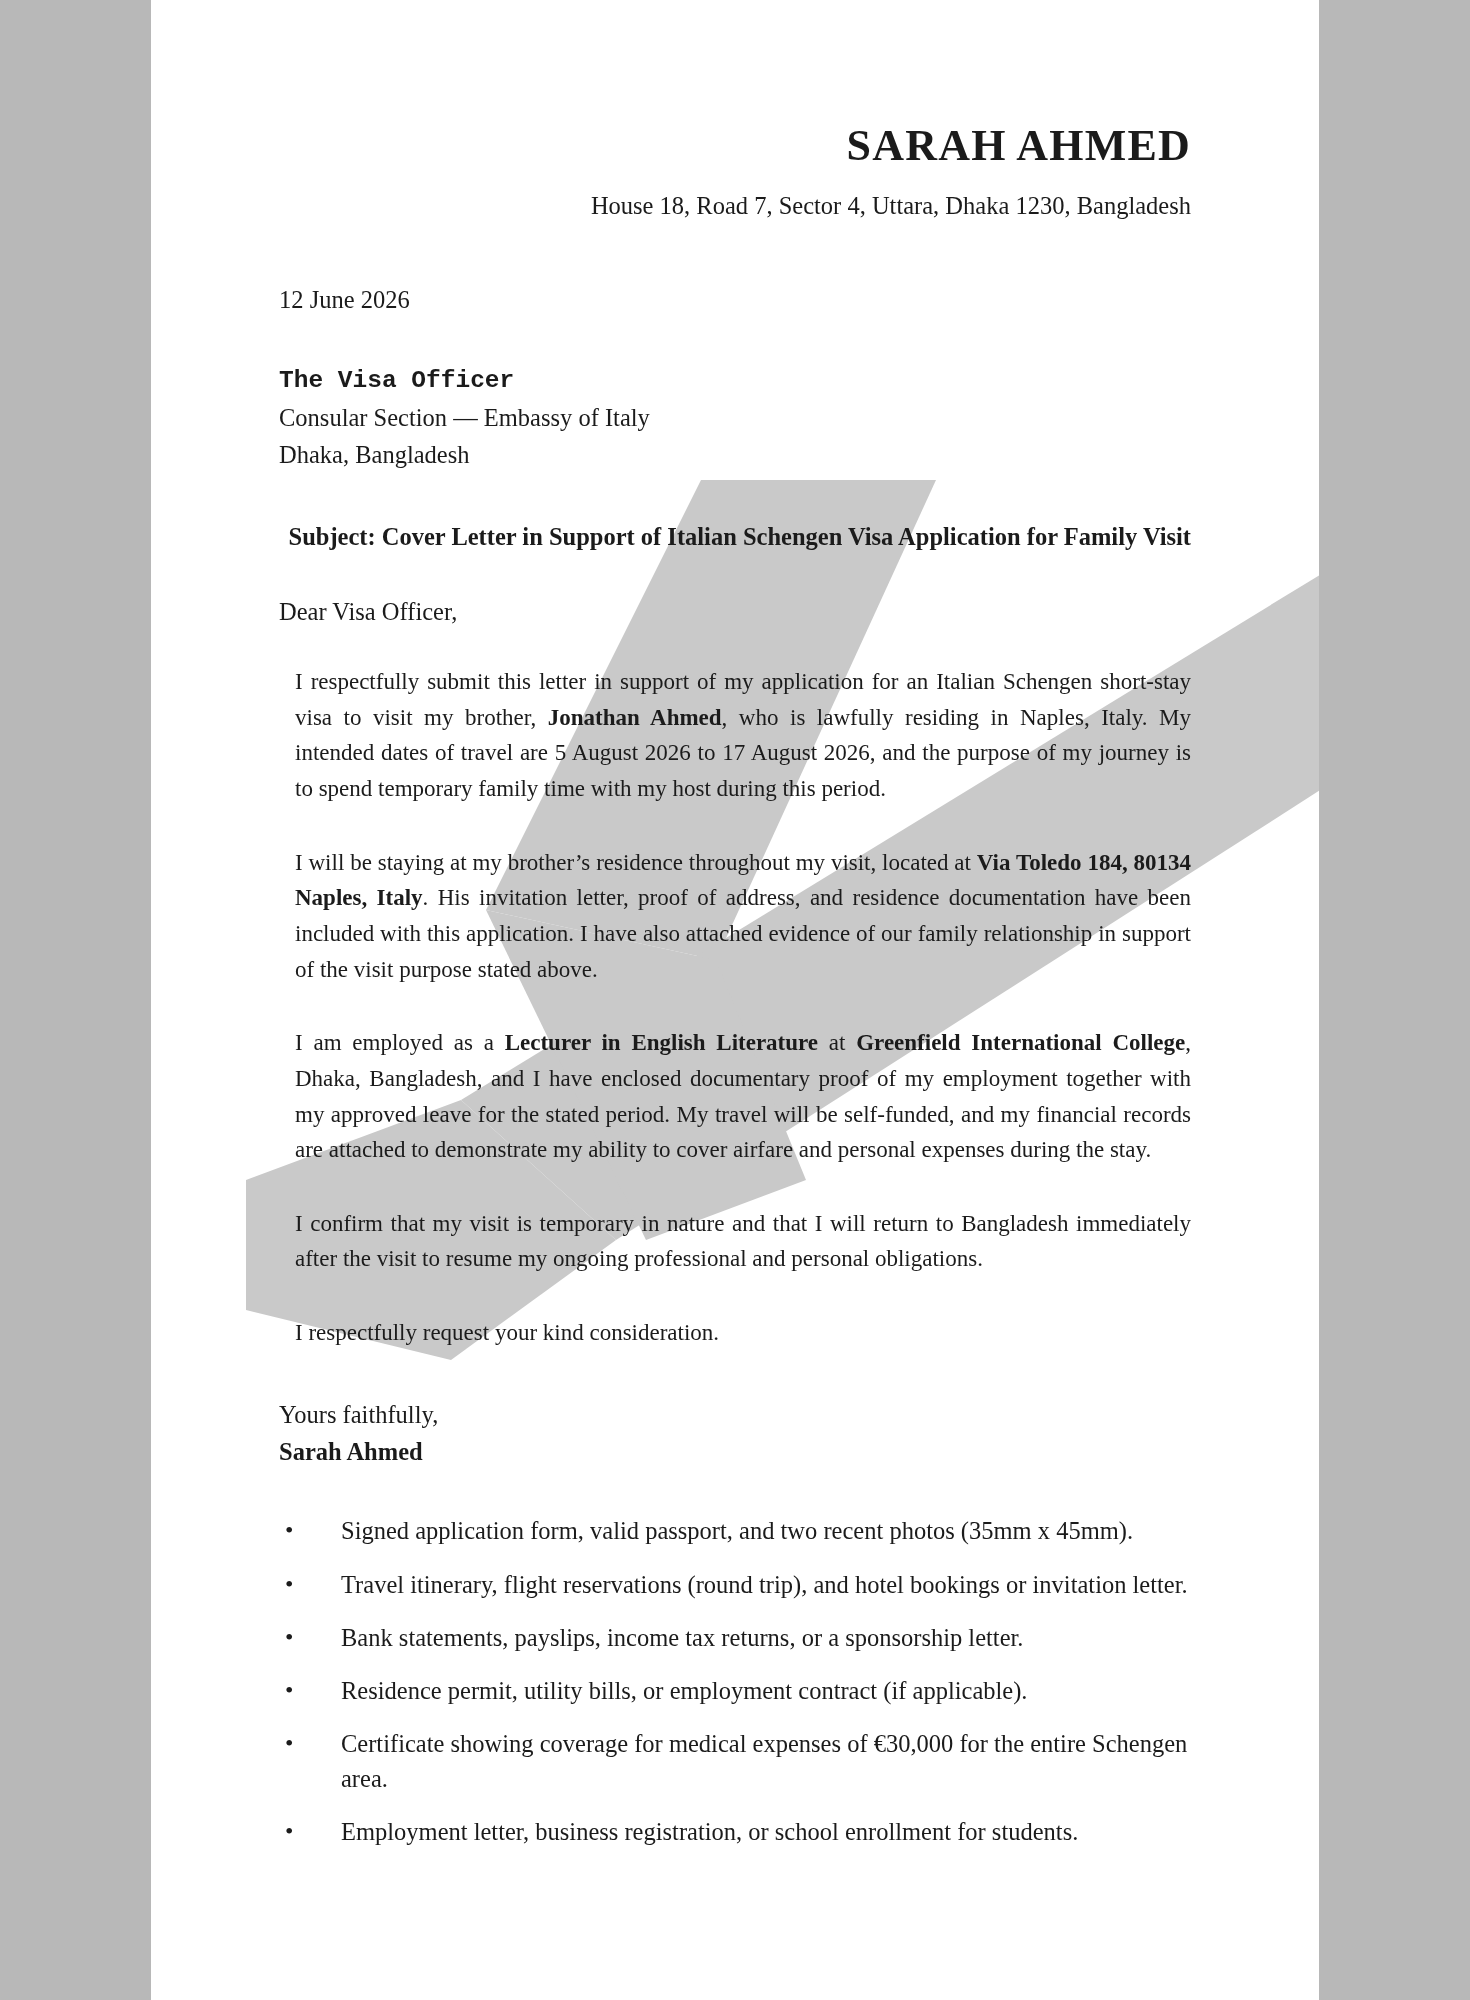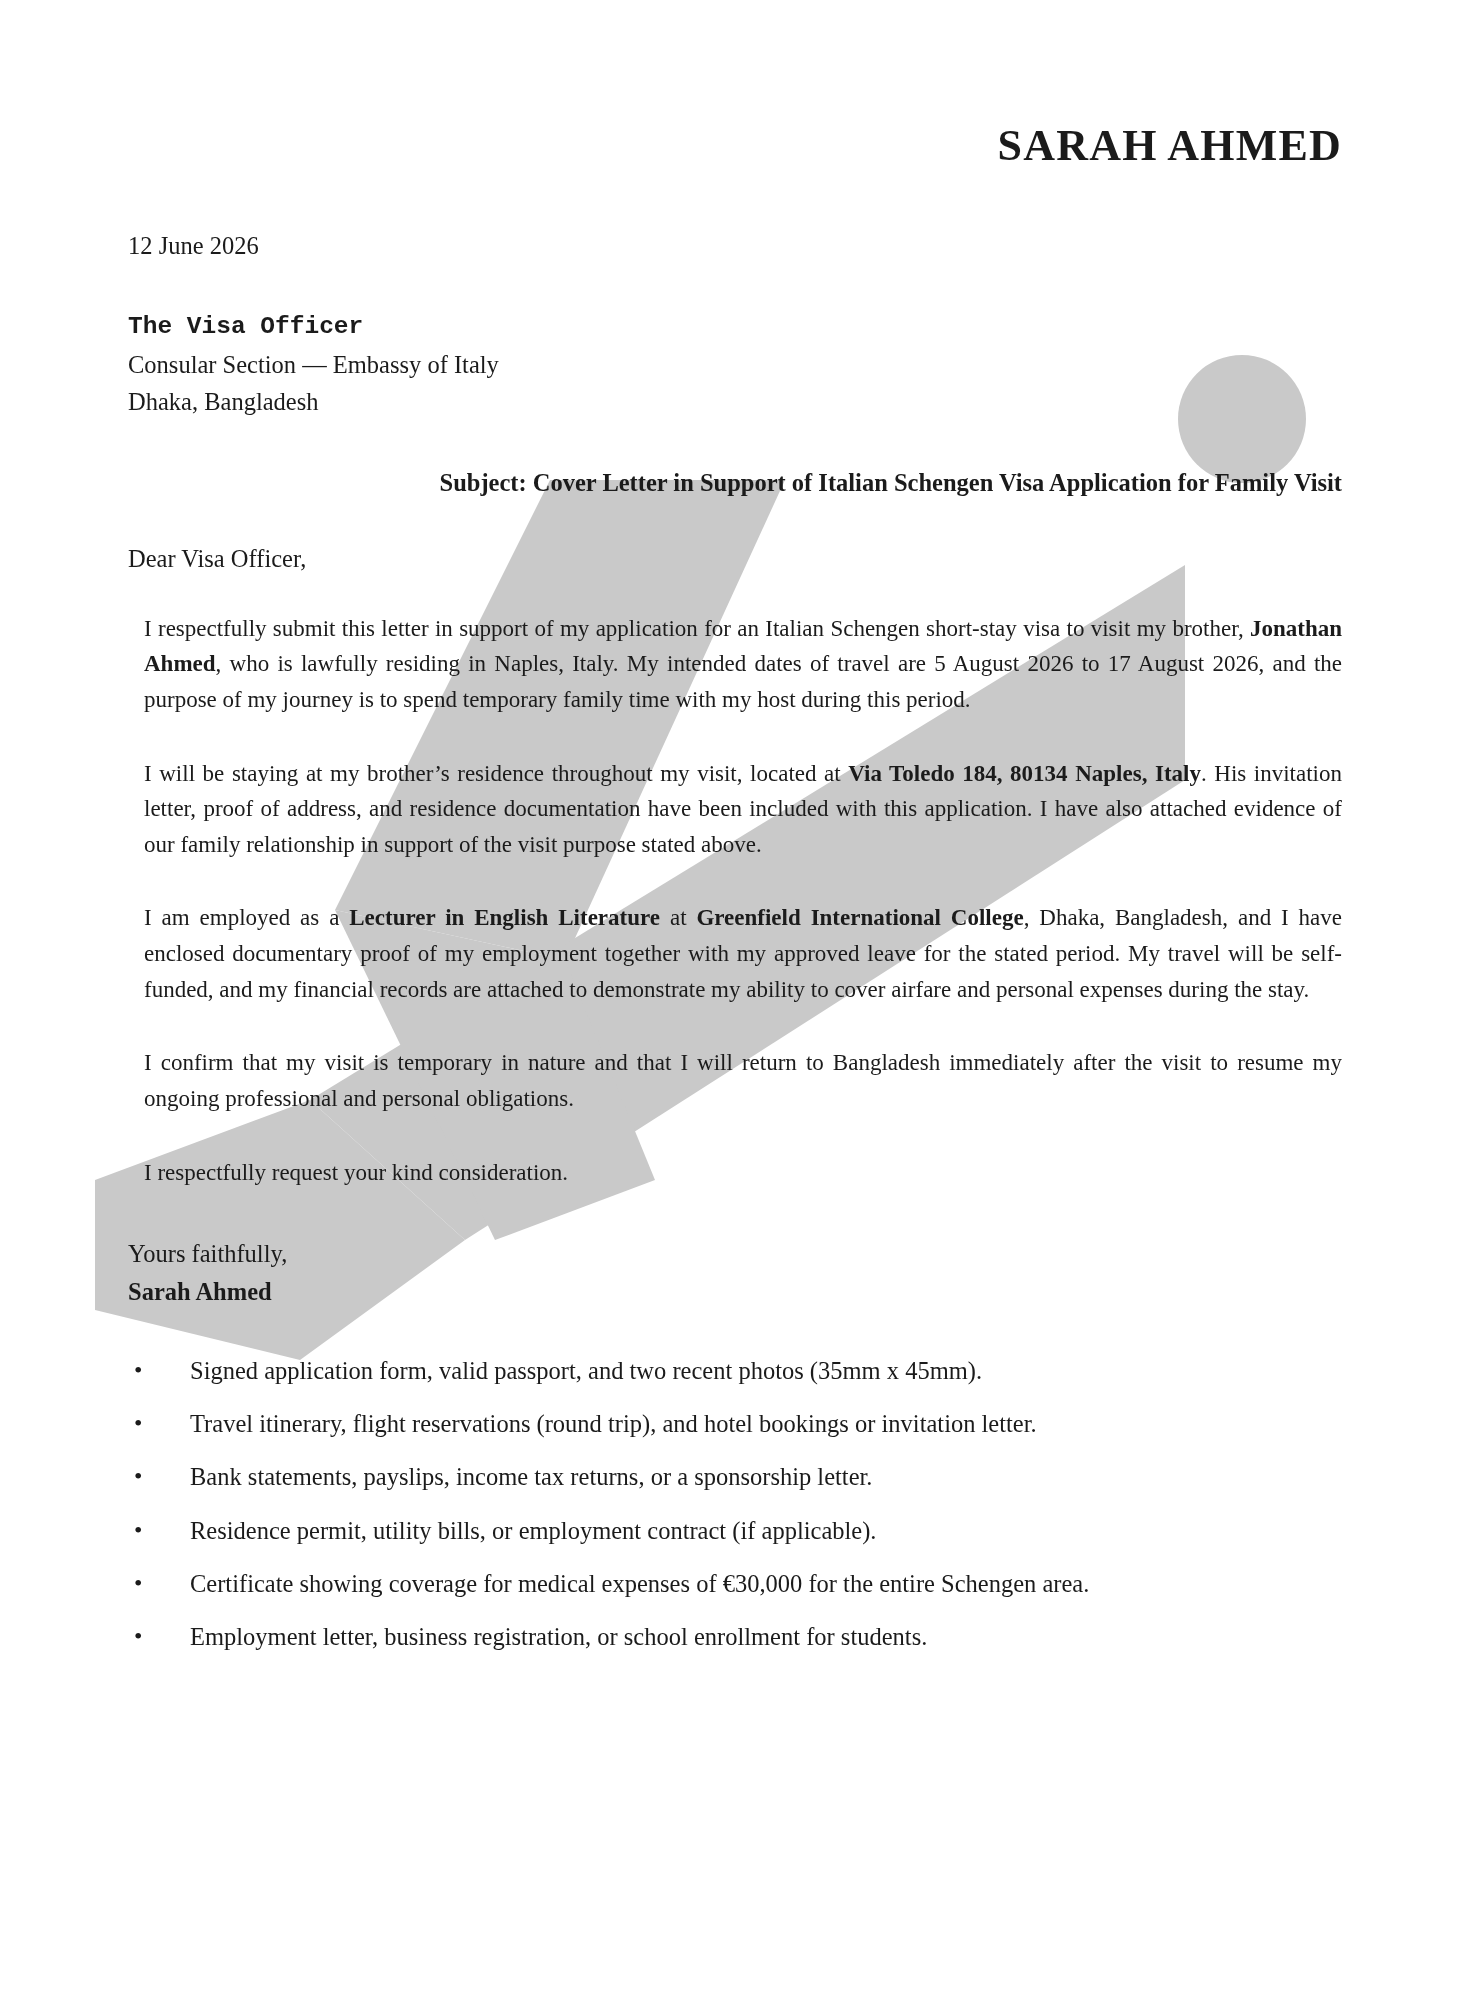--- a/index.html
+++ b/index.html
@@ -3,21 +3,21 @@
 <meta charset="utf-8">
 <title>Cover Letter</title>
 <style>
   html, body {
     margin: 0;
     padding: 0;
     background: #b8b8b8;
   }
   .page {
     position: relative;
-    width: 1470px;
+    width: 1168px;
     height: 2000px;
     margin: 0 auto;
     background: #ffffff;
     overflow: hidden;
     font-family: "Liberation Serif", "DejaVu Serif", serif;
     color: #1b1b1b;
     box-sizing: border-box;
   }
 
   
@@ -128,20 +128,21 @@
         <polygon points="240,430 470,480 560,700 400,760" fill="#c9c9c9"></polygon>
         <polygon points="0,700 215,620 370,760 205,880 0,830" fill="#c9c9c9"></polygon>
       </svg>
     </div>
   </div>
 
   <div class="content">
 
     <div class="letterhead">
       <div class="lh-name">SARAH AHMED</div>
+      <div class="lh-line">House 18, Road 7, Sector 4, Uttara, Dhaka 1230, Bangladesh</div>
     </div>
 
     <div class="date-line">12 June 2026</div>
 
     <div class="recipient">
       <div class="r-bold">The Visa Officer</div>
       <div>Consular Section — Embassy of Italy</div>
       <div>Dhaka, Bangladesh</div>
     </div>
 

